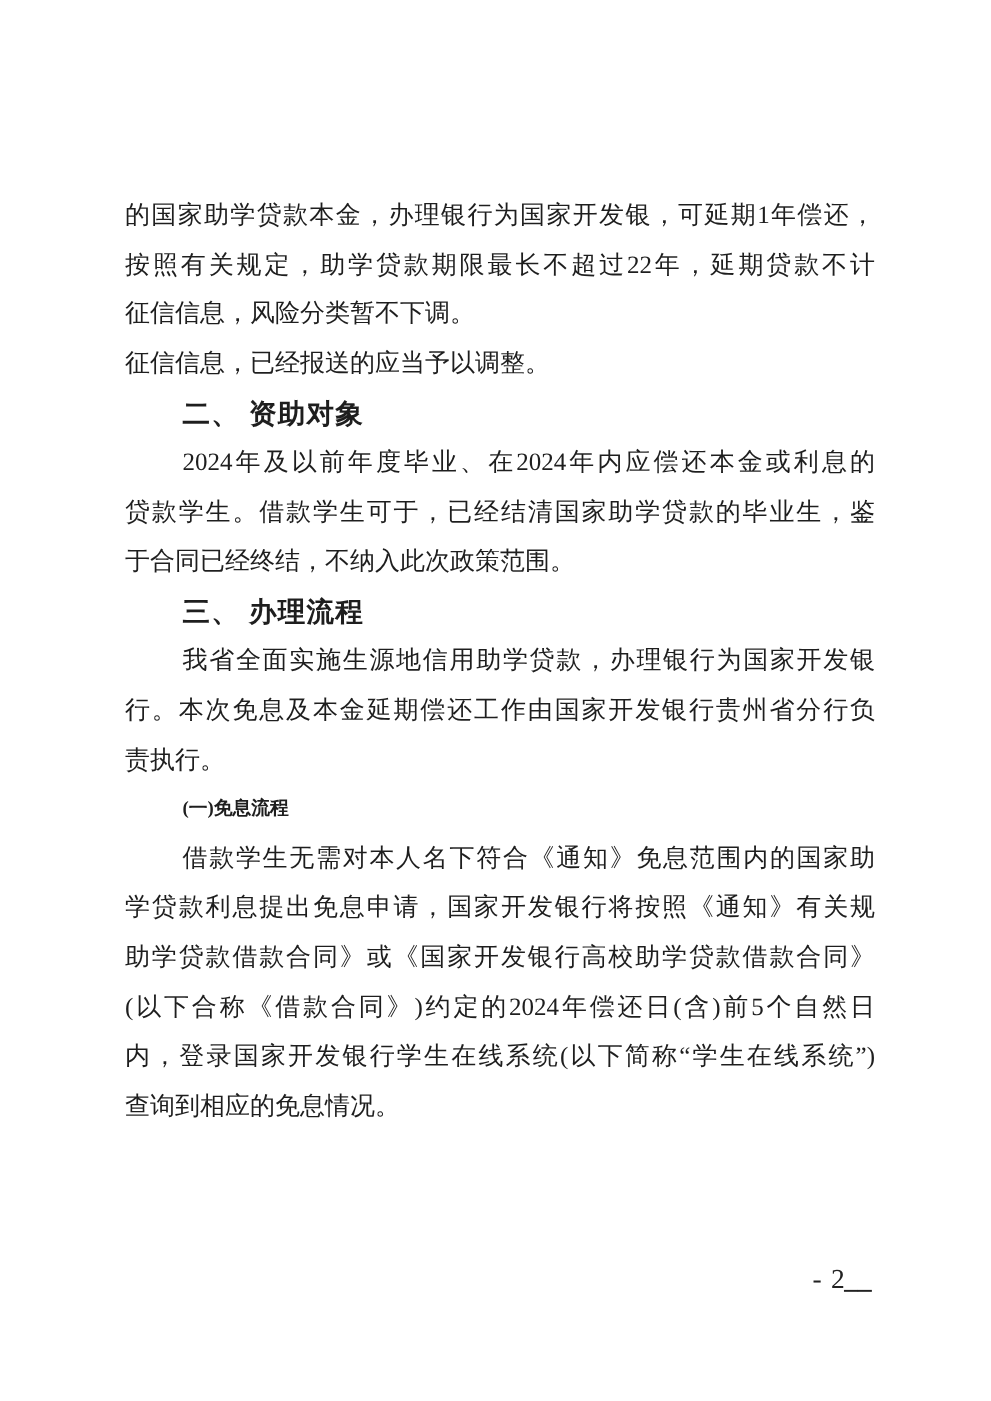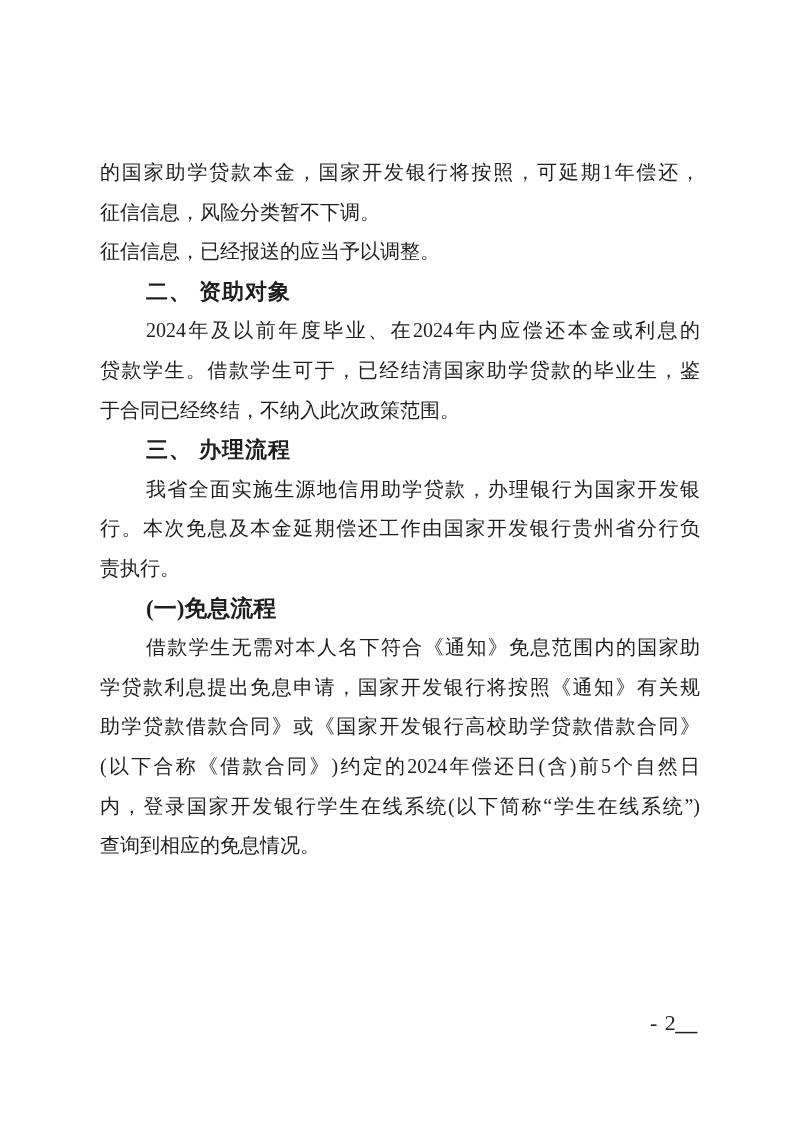--- a/index.html
+++ b/index.html
@@ -43,21 +43,21 @@
   .heading {
     font-family: "Liberation Sans", "DejaVu Sans", sans-serif;
     font-weight: 700;
     font-size: 22px;
     letter-spacing: 1px;
     text-align: right;
   }
   .subheading {
     font-family: "Liberation Serif", "DejaVu Serif", serif;
     font-weight: 700;
-    font-size: 23px;
+    font-size: 15px;
   }
   .footer {
     position: absolute;
     left: 650px;
     top: 1008px;
     font-size: 22px;
     line-height: 30px;
     color: #222222;
     white-space: nowrap;
   }
@@ -68,21 +68,22 @@
     font-weight: 700;
     letter-spacing: 0;
     font-style: italic;
   }
 </style>
 </head>
 <body>
 
 <div class="page">
   <div class="content">
-    <div class="line j">的国家助学贷款本金，国家开发银行将按照，可延期1年偿还，</div>
+    <div class="line j">的国家助学贷款本金，办理银行为国家开发银，可延期1年偿还，</div>
+    <div class="line j">按照有关规定，助学贷款期限最长不超过22年，延期贷款不计</div>
     <div class="line">征信信息，风险分类暂不下调。</div>
     <div class="line">征信信息，已经报送的应当予以调整。</div>
     <div class="line heading ind">二、 资助对象</div>
     <div class="line j ind">2024年及以前年度毕业、在2024年内应偿还本金或利息的</div>
     <div class="line j">贷款学生。借款学生可于，已经结清国家助学贷款的毕业生，鉴</div>
     <div class="line">于合同已经终结，不纳入此次政策范围。</div>
     <div class="line heading ind">三、 办理流程</div>
     <div class="line j ind">我省全面实施生源地信用助学贷款，办理银行为国家开发银</div>
     <div class="line j">行。本次免息及本金延期偿还工作由国家开发银行贵州省分行负</div>
     <div class="line">责执行。</div>

